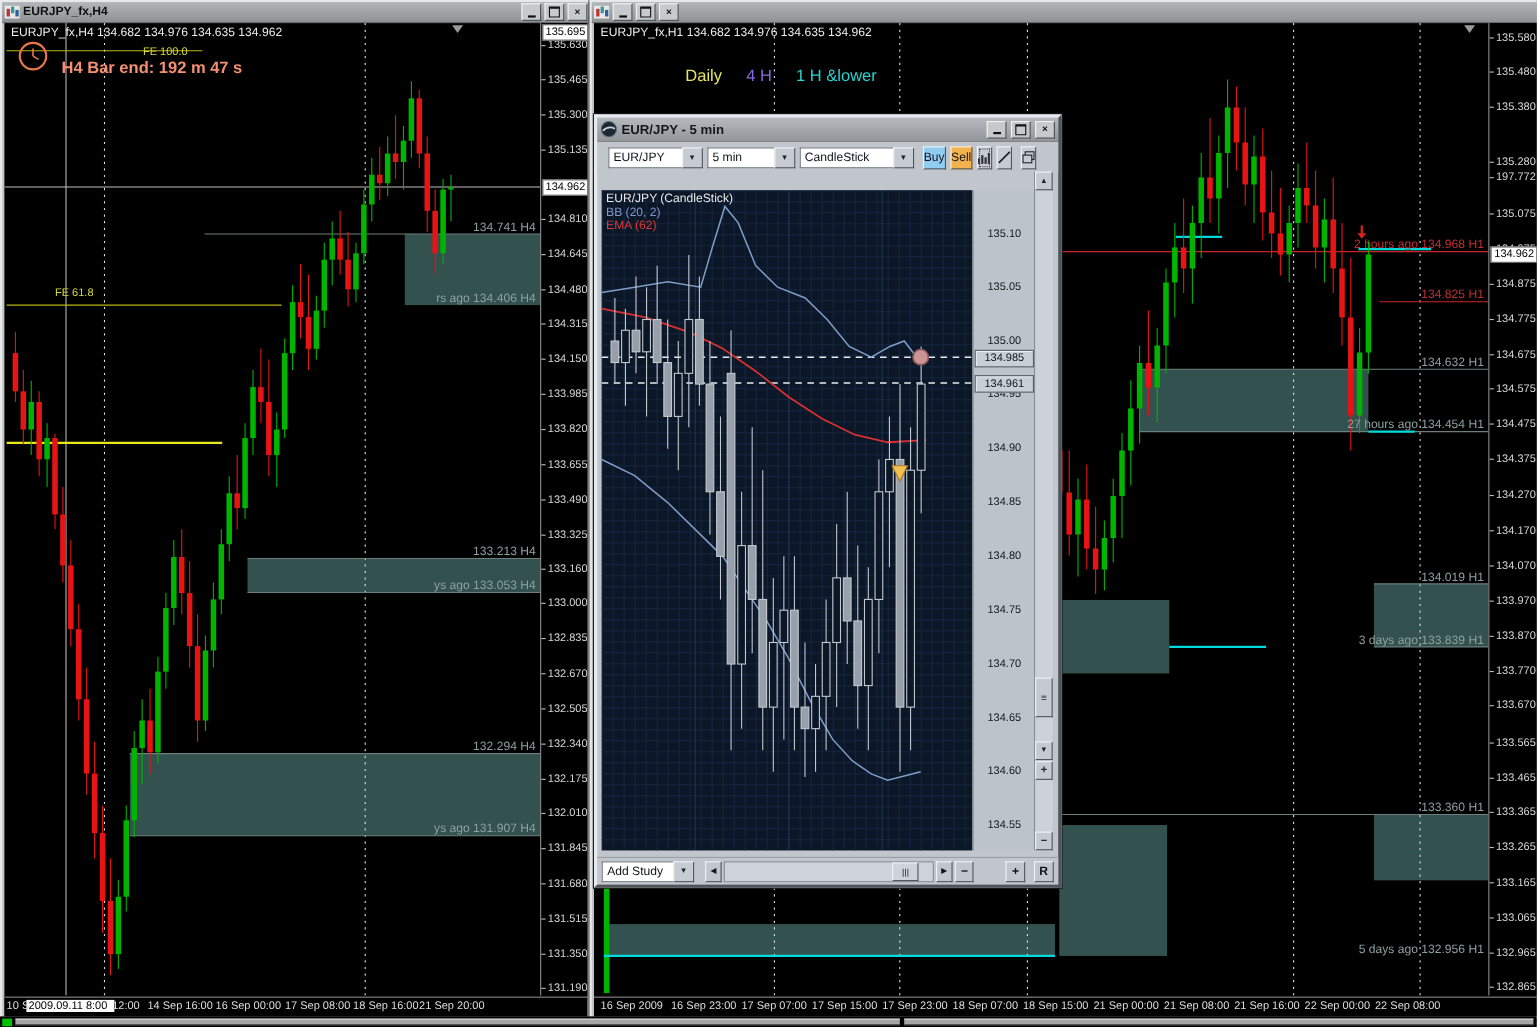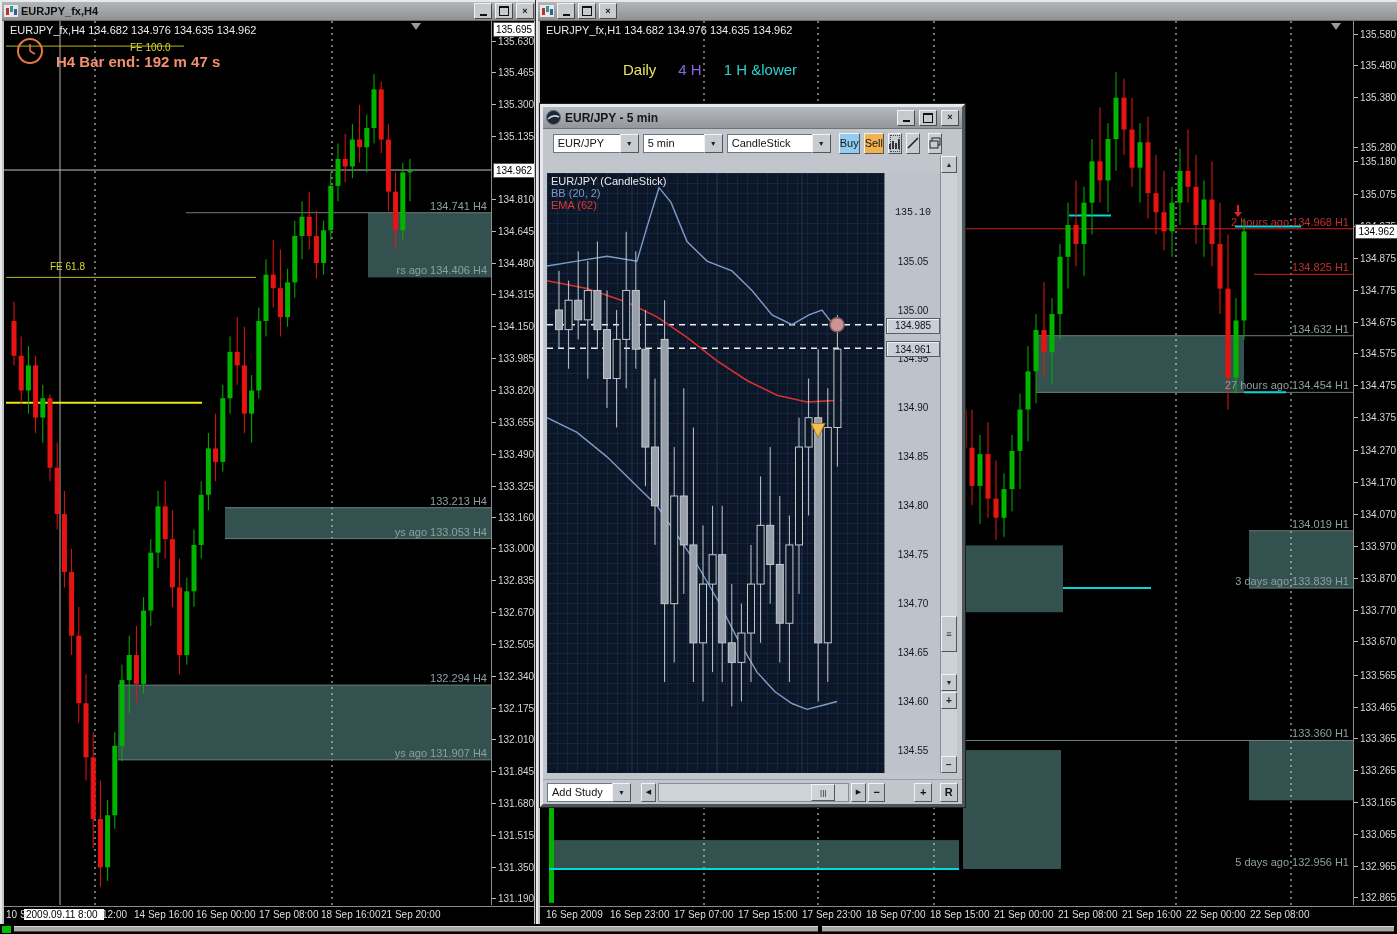--- a/index.html
+++ b/index.html
@@ -493,21 +493,21 @@
         <div class="tick" style="top: 70.6897px;">
           <i></i>
           <span>135.380</span>
         </div>
         <div class="tick" style="top: 120px;">
           <i></i>
           <span>135.280</span>
         </div>
         <div class="tick" style="top: 134.333px;">
           <i></i>
-          <span>135.180</span>
+          <span>197.772</span>
         </div>
         <div class="tick" style="top: 167.745px;">
           <i></i>
           <span>135.075</span>
         </div>
         <div class="tick" style="top: 199.567px;">
           <i></i>
           <span>134.975</span>
         </div>
         <div class="tick" style="top: 231.388px;">
@@ -737,21 +737,21 @@
         <line x1="271.2" y1="176.1827079934537" x2="271.2" y2="528.5481239804168" stroke="#c2c8ce" stroke-width="1"></line>
         <rect x="267.7" y="244.69820554649283" width="7" height="225.1223491027634" fill="#97a0aa" stroke="#c2c8ce" stroke-width="1"></rect>
         <line x1="280.8" y1="215.33442088091257" x2="280.8" y2="508.9722675366873" stroke="#c2c8ce" stroke-width="1"></line>
         <rect x="277.3" y="254.48613376834365" width="7" height="215.33442088091257" fill="#0b1626" stroke="#c2c8ce" stroke-width="1"></rect>
         <line x1="290.4" y1="141.92495921694805" x2="290.4" y2="293.6378466557747" stroke="#c2c8ce" stroke-width="1"></line>
         <rect x="286.9" y="176.1827079934537" width="7" height="78.30342577488994" fill="#0b1626" stroke="#c2c8ce" stroke-width="1"></rect>
         <circle cx="290" cy="151.71288743879884" r="7" fill="#cc9494" stroke="#8a5a5a" stroke-width="1.5"></circle>
         <polygon points="264,250.4225122348878 278,250.4225122348878 271,264.4225122348878" fill="#f0c050" stroke="#b87820"></polygon>
       </svg></div>
   <div class="fscale" style="left:341px;top:66px;width:56px;height:600px;">
-      <div class="tick" style="top: 33.1517px; font-family: Liberation Mono, monospace;">
+      <div class="tick" style="top: 33.1517px;">
         <span>135.10</span>
       </div>
       <div class="tick" style="top: 82.0914px;">
         <span>135.05</span>
       </div>
       <div class="tick" style="top: 131.031px;">
         <span>135.00</span>
       </div>
       <div class="tick" style="top: 179.971px;">
         <span>134.95</span>

